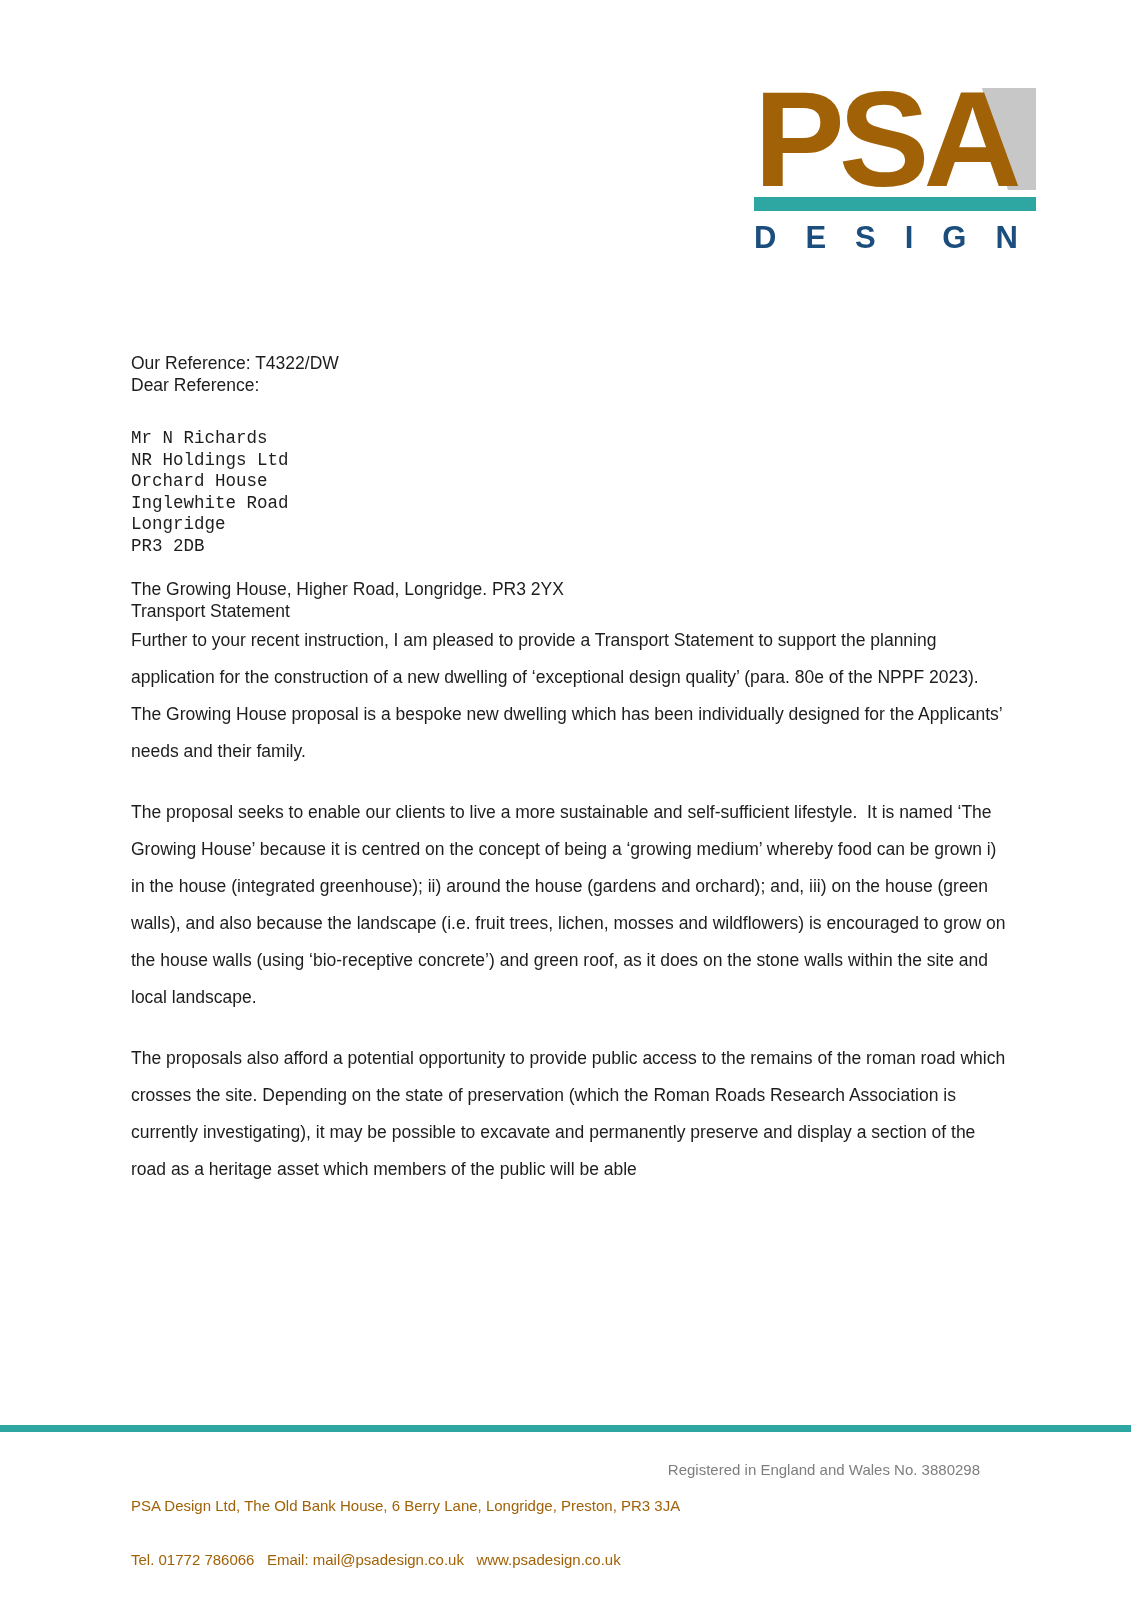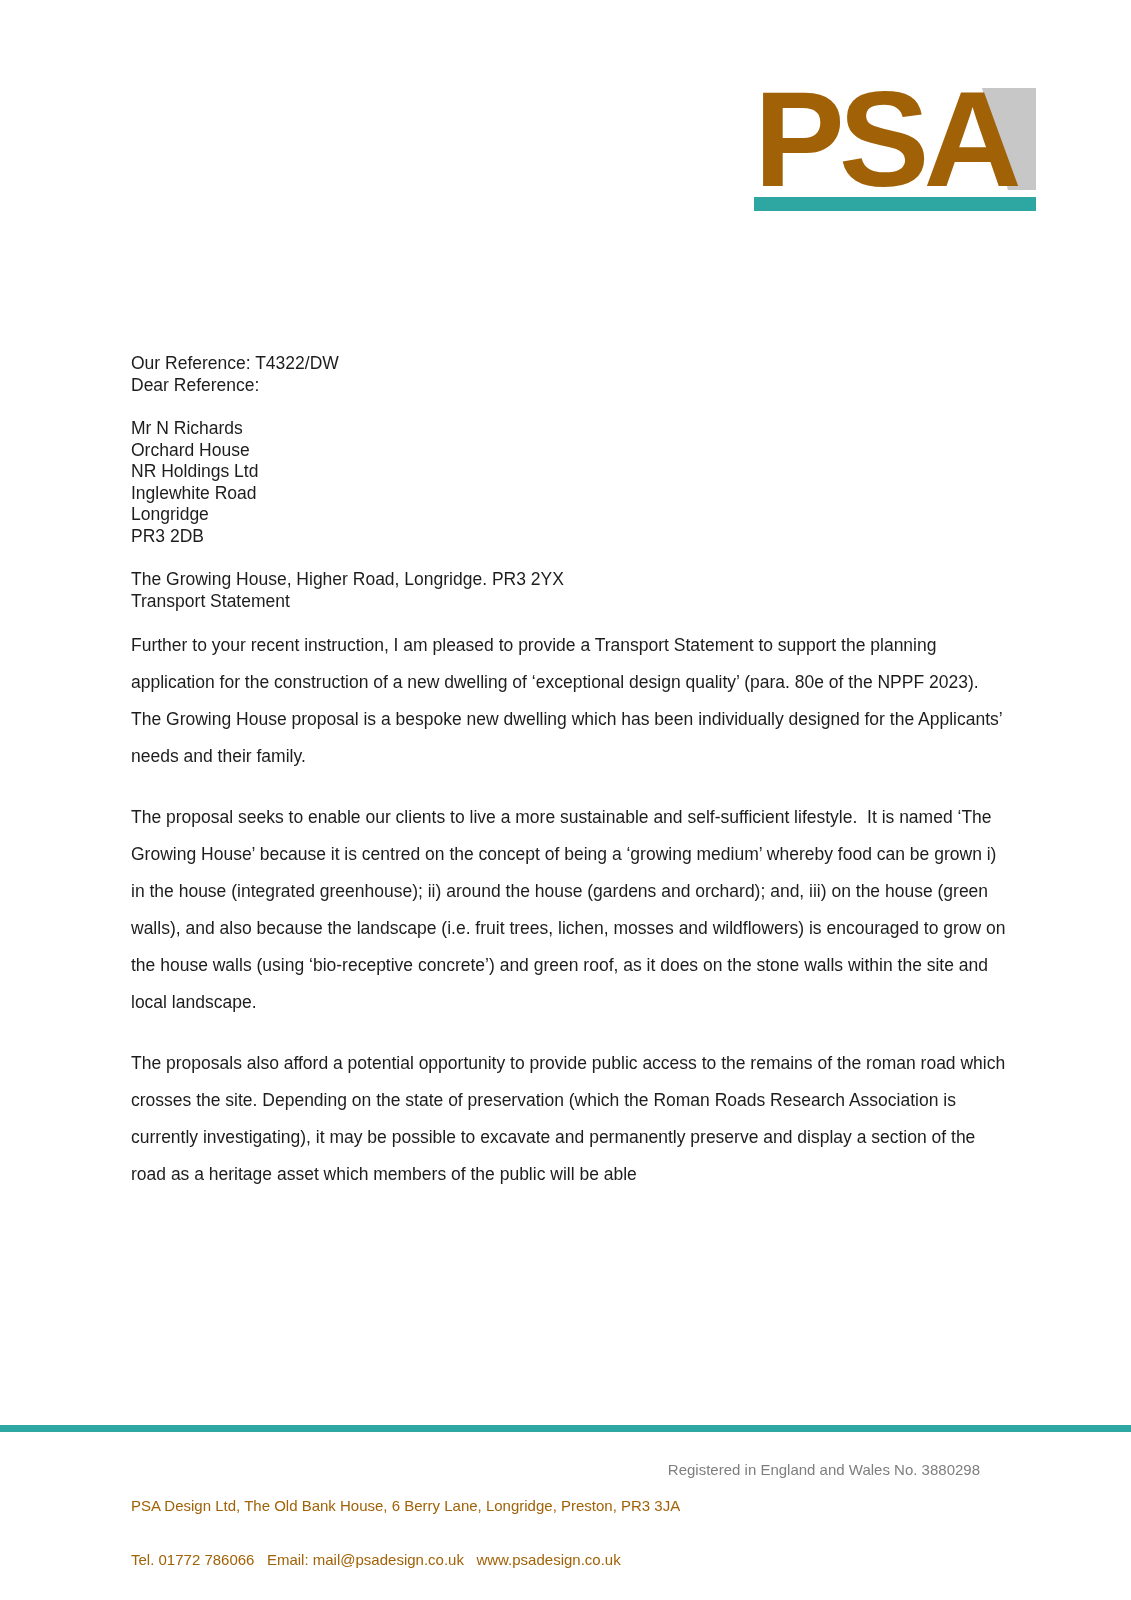--- a/index.html
+++ b/index.html
@@ -64,28 +64,28 @@
   .content {
     position: absolute;
     left: 131px;
     top: 352px;
     width: 882px;
     font-size: 17.5px;
   }
   .ref-line { line-height: 22px; }
   .date-line { margin-top: 21px; line-height: 22px; }
   .date-line sup { font-size: 11px; vertical-align: super; line-height: 0; }
-  .recipient { margin-top: 22px; }
+  .recipient { margin-top: 32px; font-family: Liberation Mono, monospace; }
   .recipient div { line-height: 21.5px; }
   .salutation { margin-top: 43px; line-height: 22px; }
   .subject { margin-top: 21px; }
   .subject div { line-height: 22px; }
   .para {
     line-height: 37px;
-    margin-top: 15px;
+    margin-top: 0;
     white-space: pre-wrap;
     text-align: left;
   }
   .section-heading {
     margin-top: 26px;
     line-height: 37px;
   }
   .para-tight { margin-top: 0; }
   .para-gap { margin-top: 24px; }
 
@@ -118,32 +118,33 @@
 </style>
 </head>
 <body>
 
 <div class="logo">
   <div class="logo-mark">
     <div class="logo-gray"></div>
     <span class="logo-psa">PSA</span>
   </div>
   <div class="logo-bar"></div>
+  <span class="logo-design">DESIGN</span>
 </div>
 
 <div class="content">
 
   <div class="ref-line">Our Reference: T4322/DW</div>
   <div class="ref-line">Dear Reference:</div>
 
 
   <div class="recipient">
     <div>Mr N Richards</div>
+    <div>NR Holdings Ltd</div>
     <div>Orchard House</div>
-    <div>NR Holdings Ltd</div>
     <div>Inglewhite Road</div>
     <div>Longridge</div>
     <div>PR3 2DB</div>
   </div>
 
 
   <div class="subject">
     <div>The Growing House, Higher Road, Longridge. PR3 2YX</div>
     <div>Transport Statement</div>
   </div>

